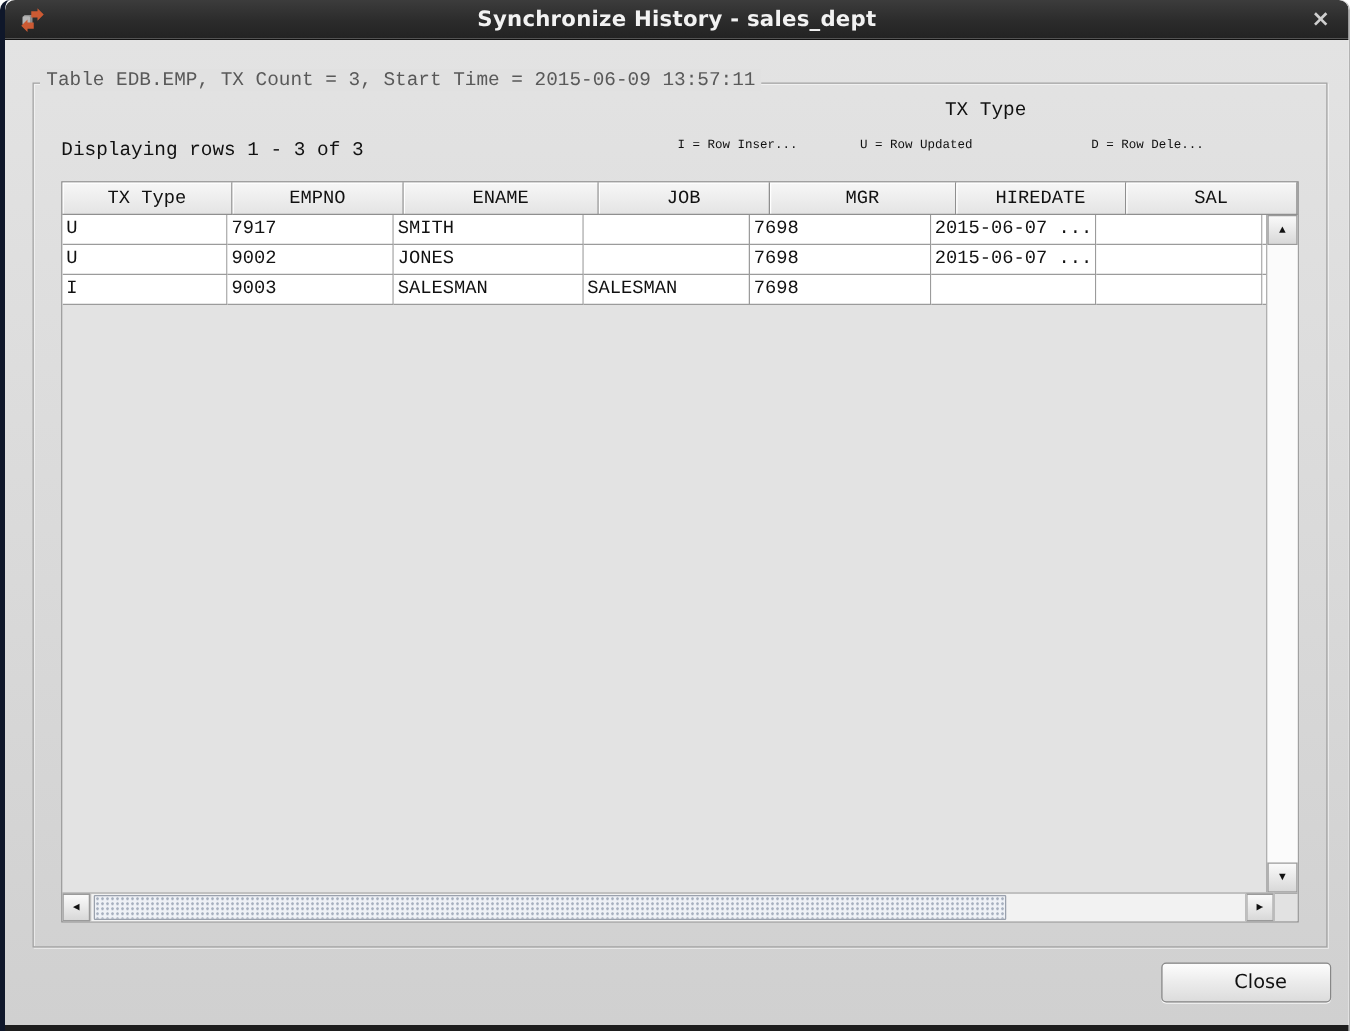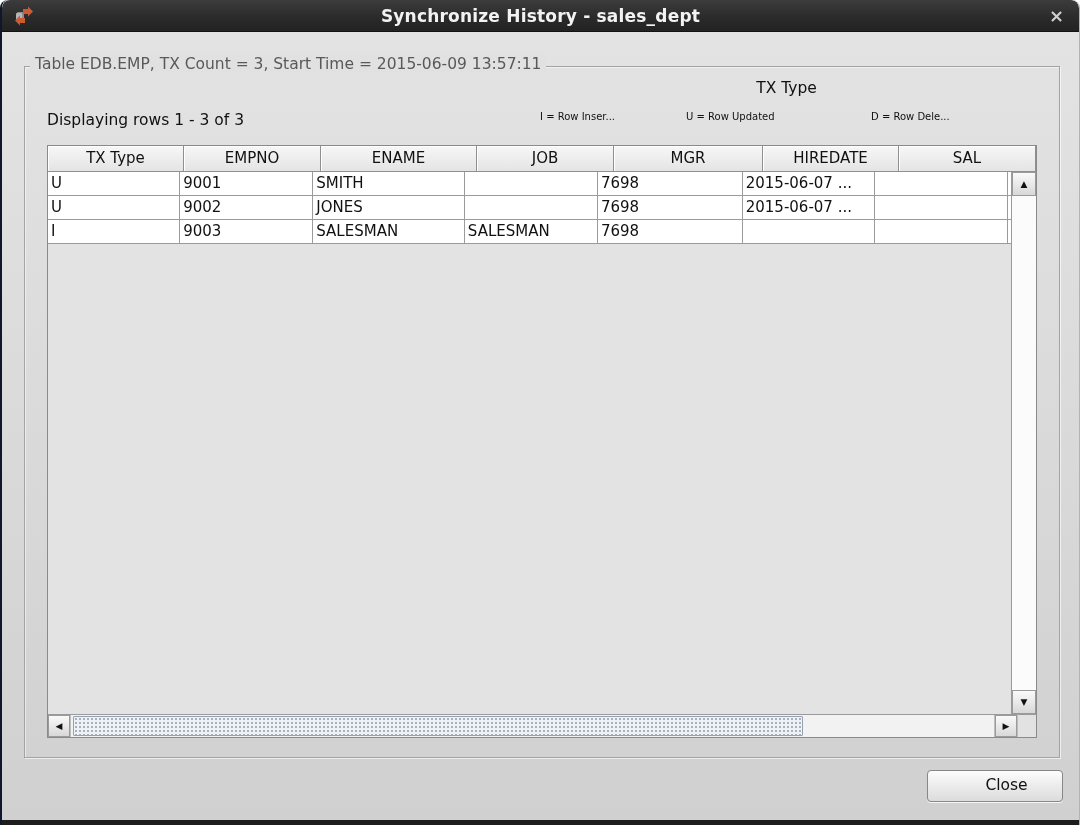--- a/index.html
+++ b/index.html
@@ -2,21 +2,21 @@
 <html><head>
 <meta charset="utf-8">
 <style>
   * { box-sizing: border-box; margin: 0; padding: 0; }
   html,body { background:#ffffff; }
   body { font-family: "DejaVu Sans", "Liberation Sans", sans-serif; }
 
   #window {
     position: relative;
     width: 1080px; height: 825px;
-    border-left: 2px solid #0f172a;
+    border-left: 4px solid #0f172a;
     border-right: 1px solid #b3b3b3;
     overflow: hidden;
     border-radius: 8px 8px 0 0;
   }
 
   
   .titlebar {
     position: absolute; top:0; left:0; right:0; height: 32px;
     background: linear-gradient(180deg, #3c3c3c 0%, #2b2b2b 55%, #222222 100%);
     border-bottom: 1px solid #121212;
@@ -39,20 +39,21 @@
     position:absolute; top:32px; left:0; right:0; bottom:5px;
     background: linear-gradient(180deg, #e3e3e3 0%, #d9d9d9 55%, #d0d0d0 100%);
   }
   .bottom-strip { position:absolute; bottom:0; left:0; right:0; height:5px; background:#1d1d1d; }
 
   
   .groupbox {
     position:absolute; left:22px; top:34px; width:1036px; height:692px;
     border:1px solid #a3a3a3;
     box-shadow: 1px 1px 0 rgba(255,255,255,.65), inset 1px 1px 0 rgba(255,255,255,.5);
+    font-family: Liberation Mono, monospace;
   }
   .groupbox-title {
     position:absolute; top:-12px; left:5px;
     background:#e1e1e1; padding:0 5px;
     color:#595959; font-size:15.5px; white-space:nowrap;
   }
 
   .txtype-header {
     position:absolute; left:699px; top:12px; width:125px;
     text-align:center; font-size:15.5px; color:#111;
@@ -175,21 +176,21 @@
           <div class="th w3">JOB</div>
           <div class="th w4">MGR</div>
           <div class="th w5">HIREDATE</div>
           <div class="th w6">SAL</div>
           <div class="th th-fill"></div>
         </div>
 
         <div class="tbody">
           <div class="tr">
             <div class="td w0">U</div>
-            <div class="td w1">9001</div>
+            <div class="td w1">7917</div>
             <div class="td w2">SMITH</div>
             <div class="td w3"></div>
             <div class="td w4">7698</div>
             <div class="td w5">2015-06-07 ...</div>
             <div class="td w6"></div>
             <div class="td td-fill"></div>
           </div>
           <div class="tr">
             <div class="td w0">U</div>
             <div class="td w1">9002</div>

